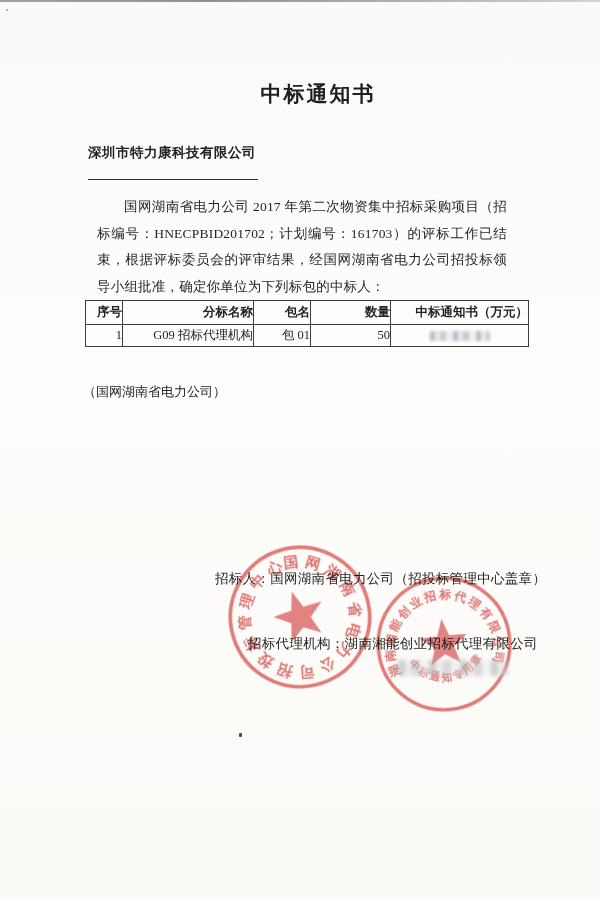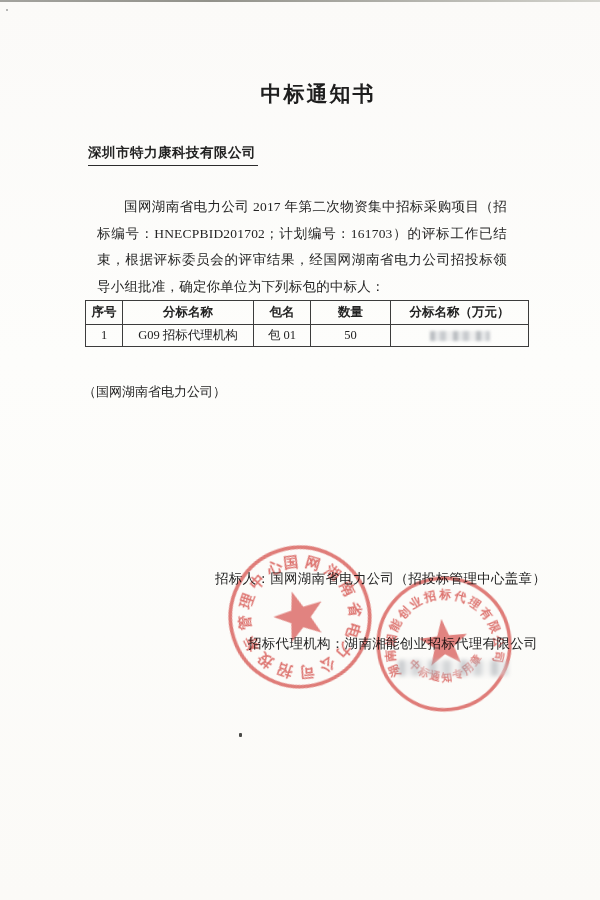--- a/index.html
+++ b/index.html
@@ -22,39 +22,39 @@
     font-size:21px; font-weight:700; letter-spacing:2px; color:#1e1e1e;
   }
   .doc-number {
     position:absolute; top:117px; left:376px;
     font-family:"DejaVu Sans Mono","Liberation Mono",monospace;
     font-size:13px; font-weight:700; letter-spacing:0px; color:#2a2a2a;
   }
   .recipient {
     position:absolute; top:144px; left:88px;
     font-size:13.5px; font-weight:700; color:#222;
-    border-bottom:1.5px solid #2c2c2c; padding:0 2px 3px 0; letter-spacing:0.5px;
+    border-bottom:1.5px solid #2c2c2c; padding:0 2px 17px 0; letter-spacing:0.5px;
   }
   .body-para {
     position:absolute; left:85px; width:410px; margin:12px;
     font-size:13.5px; line-height:26.7px; text-align:justify;
     text-indent:2em; color:#242424; letter-spacing:0.2px;
   }
   .para-intro { top:182px; }
   .para-instructions { top:406px; }
   .attachment-note {
     position:absolute; top:383px; left:83px; font-size:13px; color:#242424;
   }
   table.award {
     position:absolute; top:300px; left:85px; width:443px;
     border-collapse:collapse; table-layout:fixed;
     font-size:12.5px; color:#222;
   }
   table.award th, table.award td {
-    border:1px solid #3c3c3c; text-align:center; vertical-align:middle;
+    border:1px solid #3c3c3c; text-align:right; vertical-align:middle;
     padding:0; overflow:hidden; white-space:nowrap;
   }
   table.award th { height:23px; font-weight:700; }
   table.award td { height:21px; }
   table.award tr.total-row td { height:23px; }
   .blur-box {
     margin:0 auto; filter:blur(1.8px); opacity:.6; border-radius:1px;
     background:repeating-linear-gradient(90deg,#8e949c 0 5px,#d9dbde 5px 10px,#a6abb2 10px 16px,#e4e5e7 16px 23px);
   }
   .blur-amount-row { width:60px; height:10px; }
@@ -96,21 +96,21 @@
         <col style="width:57px">
         <col style="width:80px">
         <col style="width:138px">
     </colgroup>
     <tbody>
         <tr>
       <th>序号</th>
       <th>分标名称</th>
       <th>包名</th>
       <th>数量</th>
-      <th>分标名称（万元）</th>
+      <th>中标通知书（万元）</th>
     </tr>
     <tr>
       <td>1</td>
       <td>G09 招标代理机构</td>
       <td>包 01</td>
       <td>50</td>
       <td>
         <div class="blur-box blur-amount-row"></div>
       </td>
     </tr>

